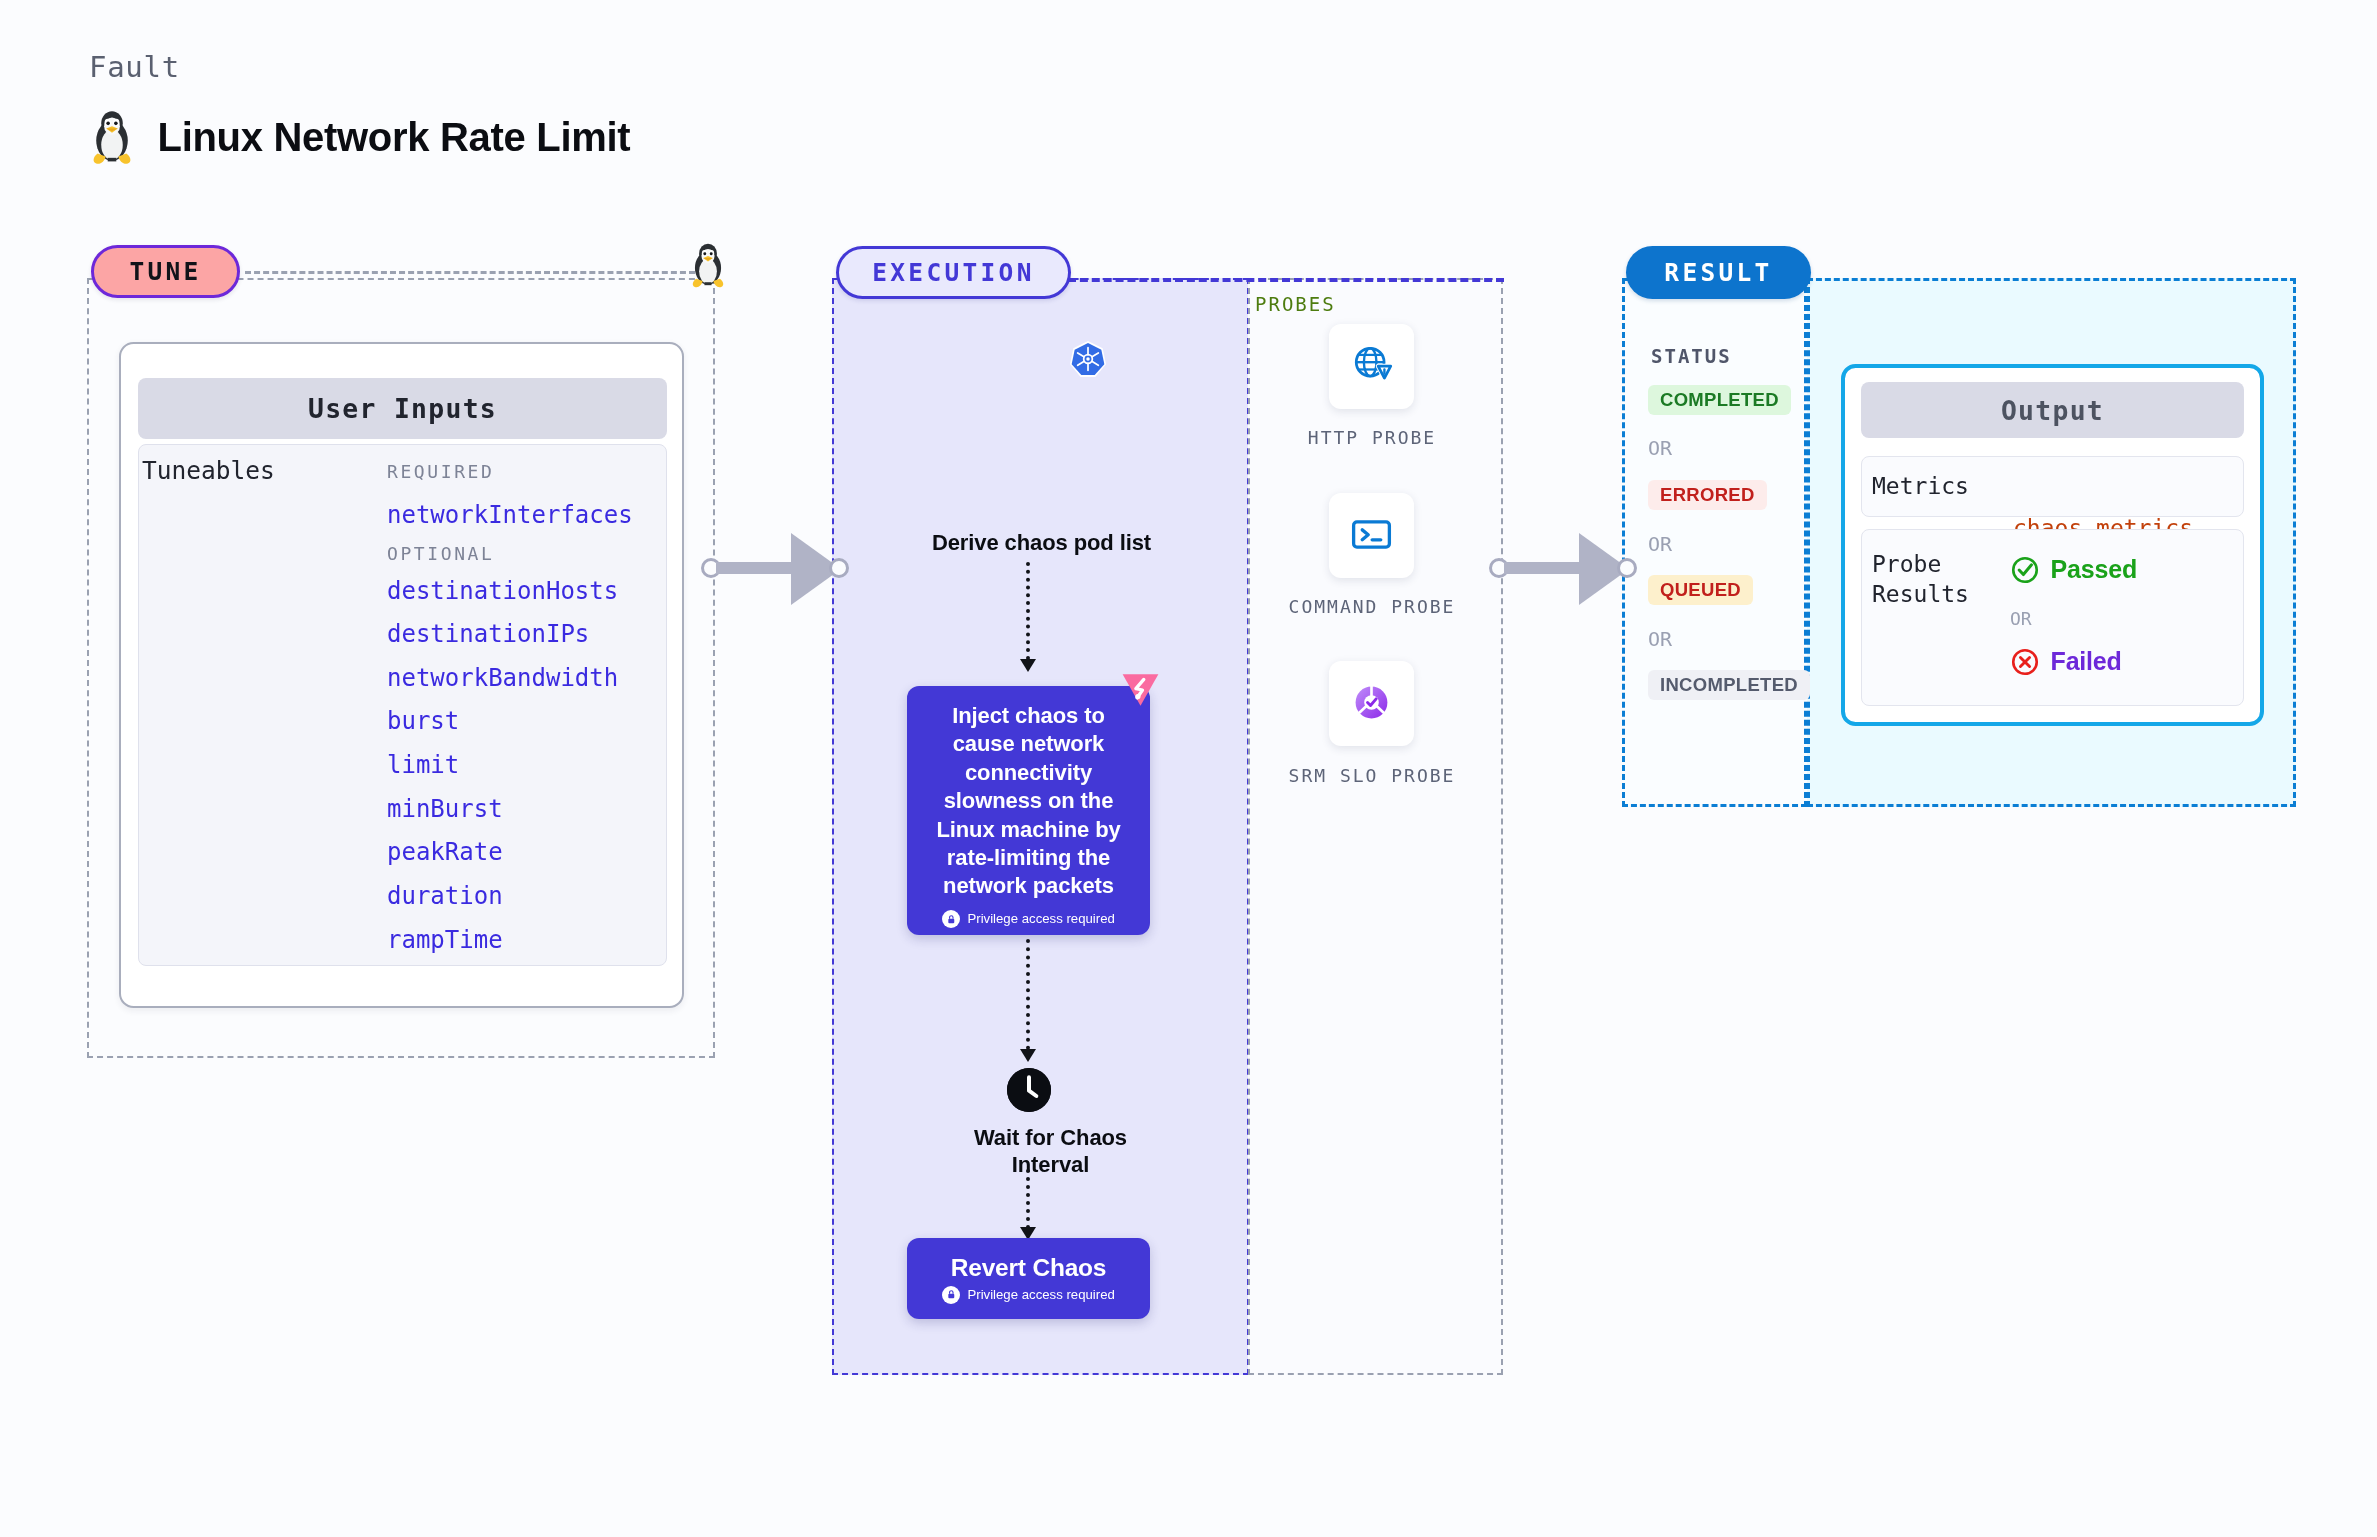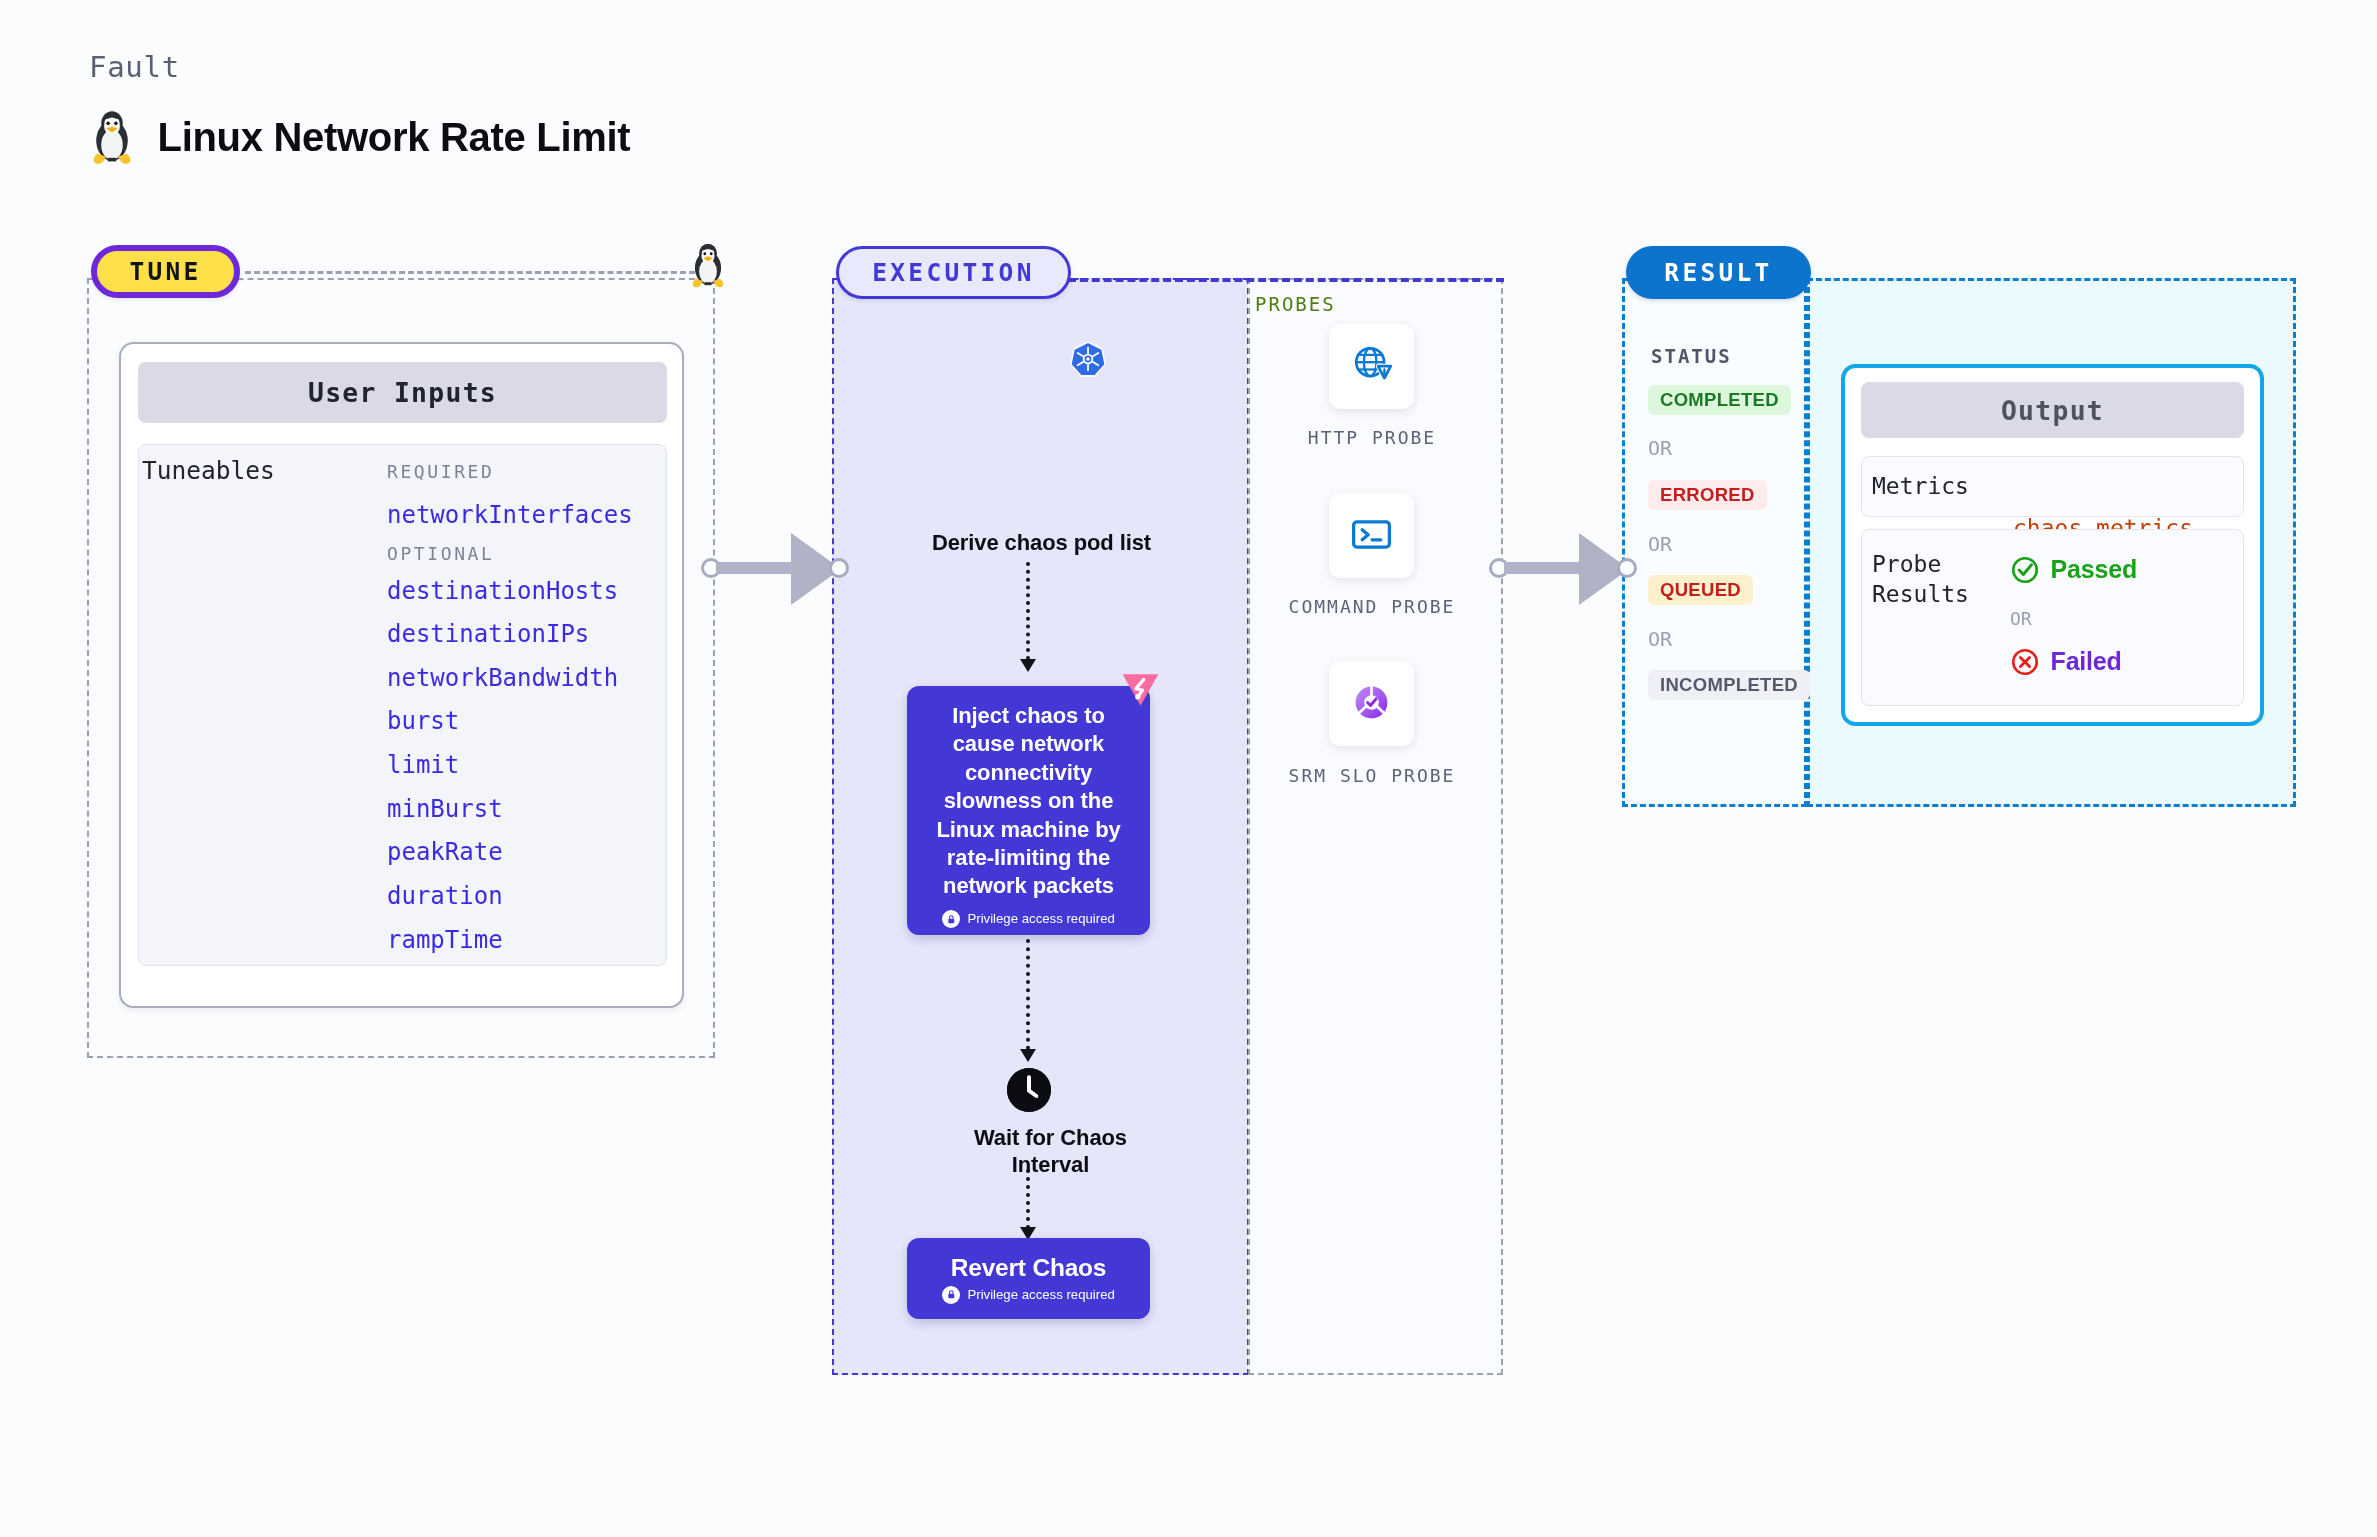--- a/index.html
+++ b/index.html
@@ -55,21 +55,21 @@
   .pill {
     position: absolute;
     display: flex; align-items: center; justify-content: center;
     font-family: "DejaVu Sans Mono", monospace;
     font-weight: 700;
     letter-spacing: 3.3px;
     border-radius: 660px;
     z-index: 6;
   }
   .pill-tune {
-    background: #fde047; border: 6px solid #6d28d9;
+    background: #fca5a5; border: 3px solid #6d28d9;
     color: #111319; font-size: 24.5px;
     box-shadow: 0 2px 4.6px rgba(30,30,60,.10);
   }
   .pill-exec {
     background: #e9e9fd; border: 3.3px solid #4338d6;
     color: #4338d6; font-size: 24.5px;
     box-shadow: 0 2px 4.6px rgba(40,40,120,.13);
   }
   .pill-result {
     background: #0d74cd; border: 0;
@@ -344,21 +344,21 @@
       <circle cx="37.4" cy="20" r="2.5" fill="#17191c"></circle>
       <path d="M24 27 L32 24 L40 27 L32 33 Z" fill="#f7c02c"></path>
       <path d="M24 27 L40 27 L32 31 Z" fill="#e8a81d"></path>
       <path d="M12 62 C6 66 4 74 10 76 C16 78 22 72 23 66 Z" fill="#f8c32c"></path>
       <path d="M52 62 C58 66 60 74 54 76 C48 78 42 72 41 66 Z" fill="#f8c32c"></path>
       <path d="M26 68 h12 v5 h-12 z" fill="#2b2f33"></path>
     </svg>
   </div>
 
   <div class="ui-card" style="left:119px; top:342px; width:565px; height:666px;"></div>
-  <div class="ui-header" style="left:138px; top:362px; width:529px; height:61px;">User Inputs</div>
+  <div class="ui-header" style="left:138px; top:378px; width:529px; height:61px;">User Inputs</div>
   <div class="ui-body" style="left:138px; top:444px; width:529px; height:522px;"></div>
 
   <div class="tuneables-label" style="left:142px; top:456px;">Tuneables</div>
 
   <div class="req-opt" style="left:387px; top:461px;">REQUIRED</div>
   <div class="tune-item" style="left:387px; top:501px;">networkInterfaces</div>
 
   <div class="req-opt" style="left:387px; top:543px;">OPTIONAL</div>
 
   <div class="tune-item" style="left:387px; top:577px;">destinationHosts</div>

